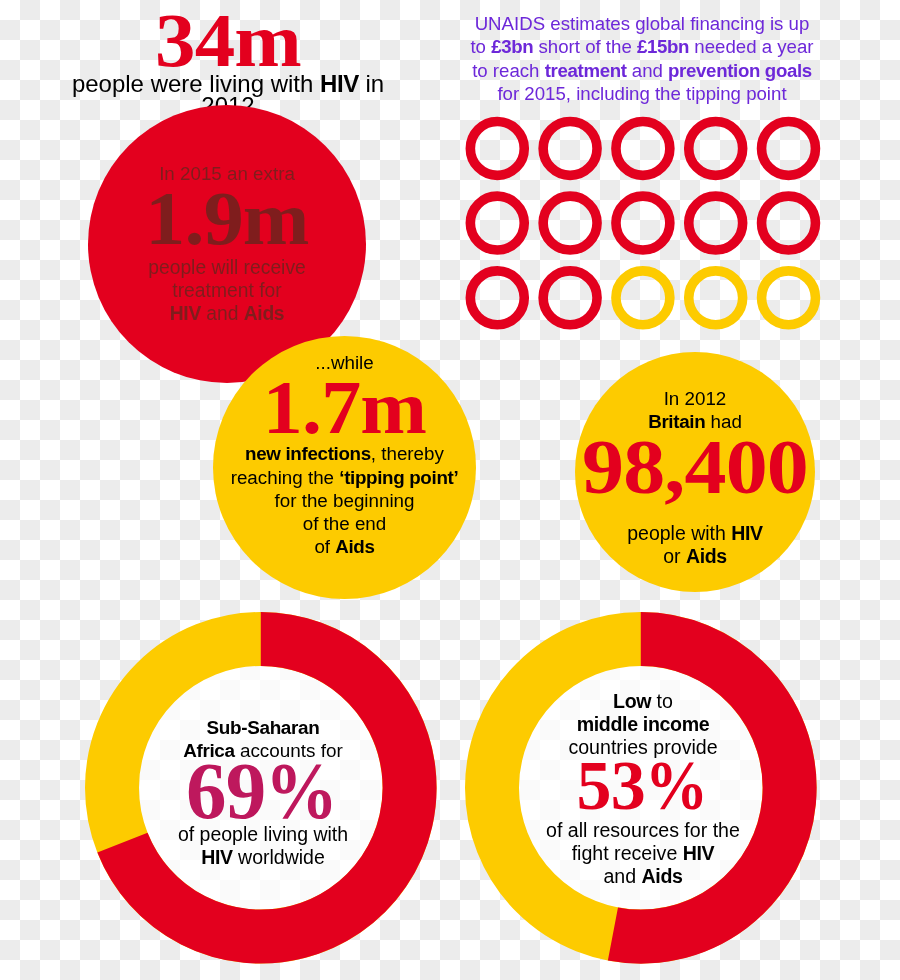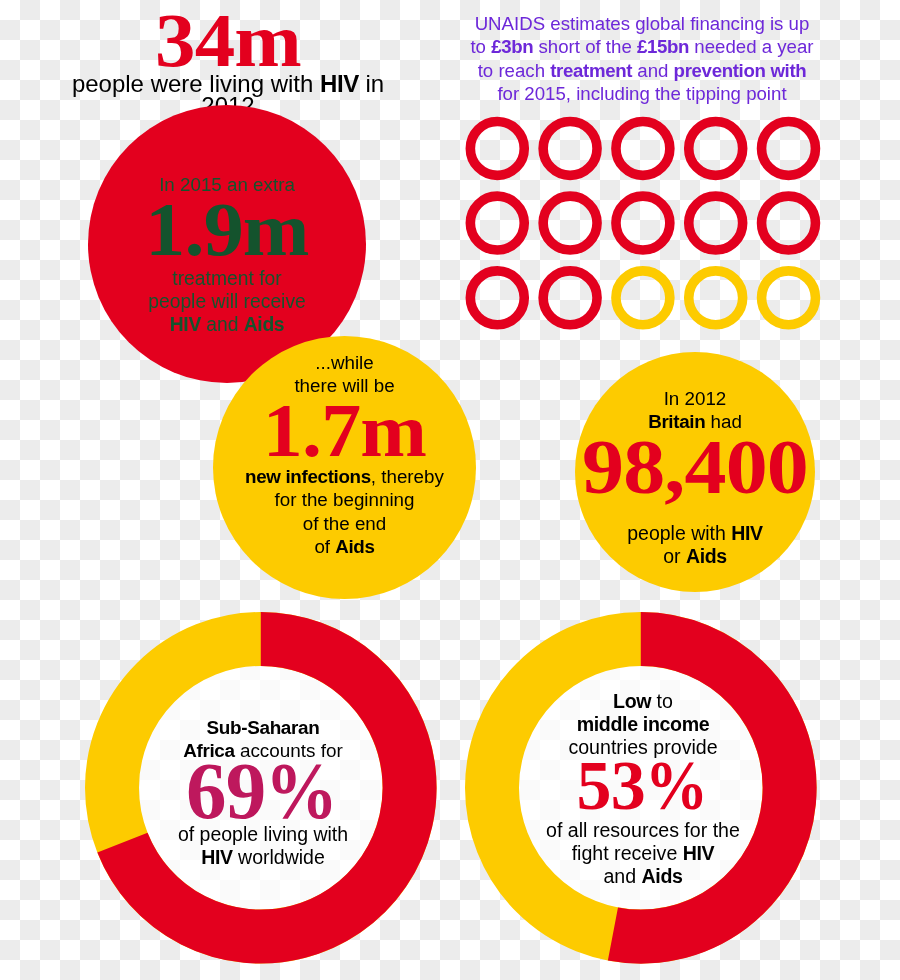--- a/index.html
+++ b/index.html
@@ -25,21 +25,21 @@
 <div id="stage">
 
   <div class="abs ctr" style="left:68px;top:4px;width:320px;">
     <div class="fig" style="font-size:81px;line-height:70px;color:#E3001E;transform:scaleY(0.935);transform-origin:50% 78%;">34m</div>
     <div style="font-size:24px;line-height:22px;color:#000000;margin-top:-1px;"><span>people were living with </span><b>HIV</b><span> in 2012</span></div>
   </div>
 
   <div class="abs ctr" style="left:452px;top:12px;width:380px;font-size:18.65px;line-height:23.4px;color:#6d28d9;">
     <div><span>UNAIDS estimates global financing is up</span></div>
     <div><span>to </span><b>£3bn</b><span> short of the </span><b>£15bn</b><span> needed a year</span></div>
-    <div><span>to reach </span><b>treatment</b><span> and </span><b>prevention with</b></div>
+    <div><span>to reach </span><b>treatment</b><span> and </span><b>prevention goals</b></div>
     <div><span>for 2015, including the tipping point</span></div>
   </div>
 
   <svg class="abs" width="360" height="240" viewBox="0 0 360 240" style="left:461px;top:112px;">
     <g fill="none" stroke-width="9.6">
       <circle cx="36.3" cy="36.4" r="26.95" stroke="#E3001E"></circle>
       <circle cx="109.1" cy="36.4" r="26.95" stroke="#E3001E"></circle>
       <circle cx="181.9" cy="36.4" r="26.95" stroke="#E3001E"></circle>
       <circle cx="254.7" cy="36.4" r="26.95" stroke="#E3001E"></circle>
       <circle cx="327.5" cy="36.4" r="26.95" stroke="#E3001E"></circle>
@@ -50,39 +50,39 @@
       <circle cx="327.5" cy="111.1" r="26.95" stroke="#E3001E"></circle>
       <circle cx="36.3" cy="185.8" r="26.95" stroke="#E3001E"></circle>
       <circle cx="109.1" cy="185.8" r="26.95" stroke="#E3001E"></circle>
       <circle cx="181.9" cy="185.8" r="26.95" stroke="#FDCB00"></circle>
       <circle cx="254.7" cy="185.8" r="26.95" stroke="#FDCB00"></circle>
       <circle cx="327.5" cy="185.8" r="26.95" stroke="#FDCB00"></circle>
     </g>
   </svg>
 
   <div class="abs" style="left:88px;top:105px;width:278px;height:278px;border-radius:50%;background:#E3001E;"></div>
-  <div class="abs ctr" style="left:88px;top:116px;width:278px;color:#14532d;">
+  <div class="abs ctr" style="left:88px;top:105px;width:278px;color:#7f1d1d;">
     <div style="font-size:18.8px;line-height:23px;margin-top:56.5px;">In 2015 an extra</div>
     <div class="fig" style="font-size:80px;line-height:56px;margin-top:5.5px;transform:scaleY(0.94);transform-origin:50% 80%;">1.9m</div>
     <div style="font-size:19.3px;line-height:23.2px;margin-top:10px;">
+      <div><span>people will receive</span></div>
       <div><span>treatment for</span></div>
-      <div><span>people will receive</span></div>
       <div><b>HIV</b><span> and </span><b>Aids</b></div>
     </div>
   </div>
 
   <div class="abs" style="left:213px;top:336px;width:263px;height:263px;border-radius:50%;background:#FDCB00;"></div>
   <div class="abs ctr" style="left:213px;top:336px;width:263px;color:#000000;">
     <div style="font-size:18.8px;line-height:22.8px;padding-top:16px;">
       <div>...while</div>
-      <div>there will be</div>
     </div>
     <div class="fig" style="font-size:80px;line-height:56px;color:#E3001E;margin-top:4.5px;transform:scaleY(0.94);transform-origin:50% 80%;">1.7m</div>
     <div style="font-size:18.8px;line-height:23.2px;margin-top:7px;">
       <div><b>new infections</b><span>, thereby</span></div>
+      <div><span>reaching the </span><b>‘tipping point’</b></div>
       <div><span>for the beginning</span></div>
       <div><span>of the end</span></div>
       <div><span>of </span><b>Aids</b></div>
     </div>
   </div>
 
   <div class="abs" style="left:575px;top:352px;width:240px;height:240px;border-radius:50%;background:#FDCB00;"></div>
   <div class="abs ctr" style="left:575px;top:352px;width:240px;color:#000000;">
     <div style="font-size:18.8px;line-height:22.5px;padding-top:36px;">
       <div><span>In 2012</span></div>

